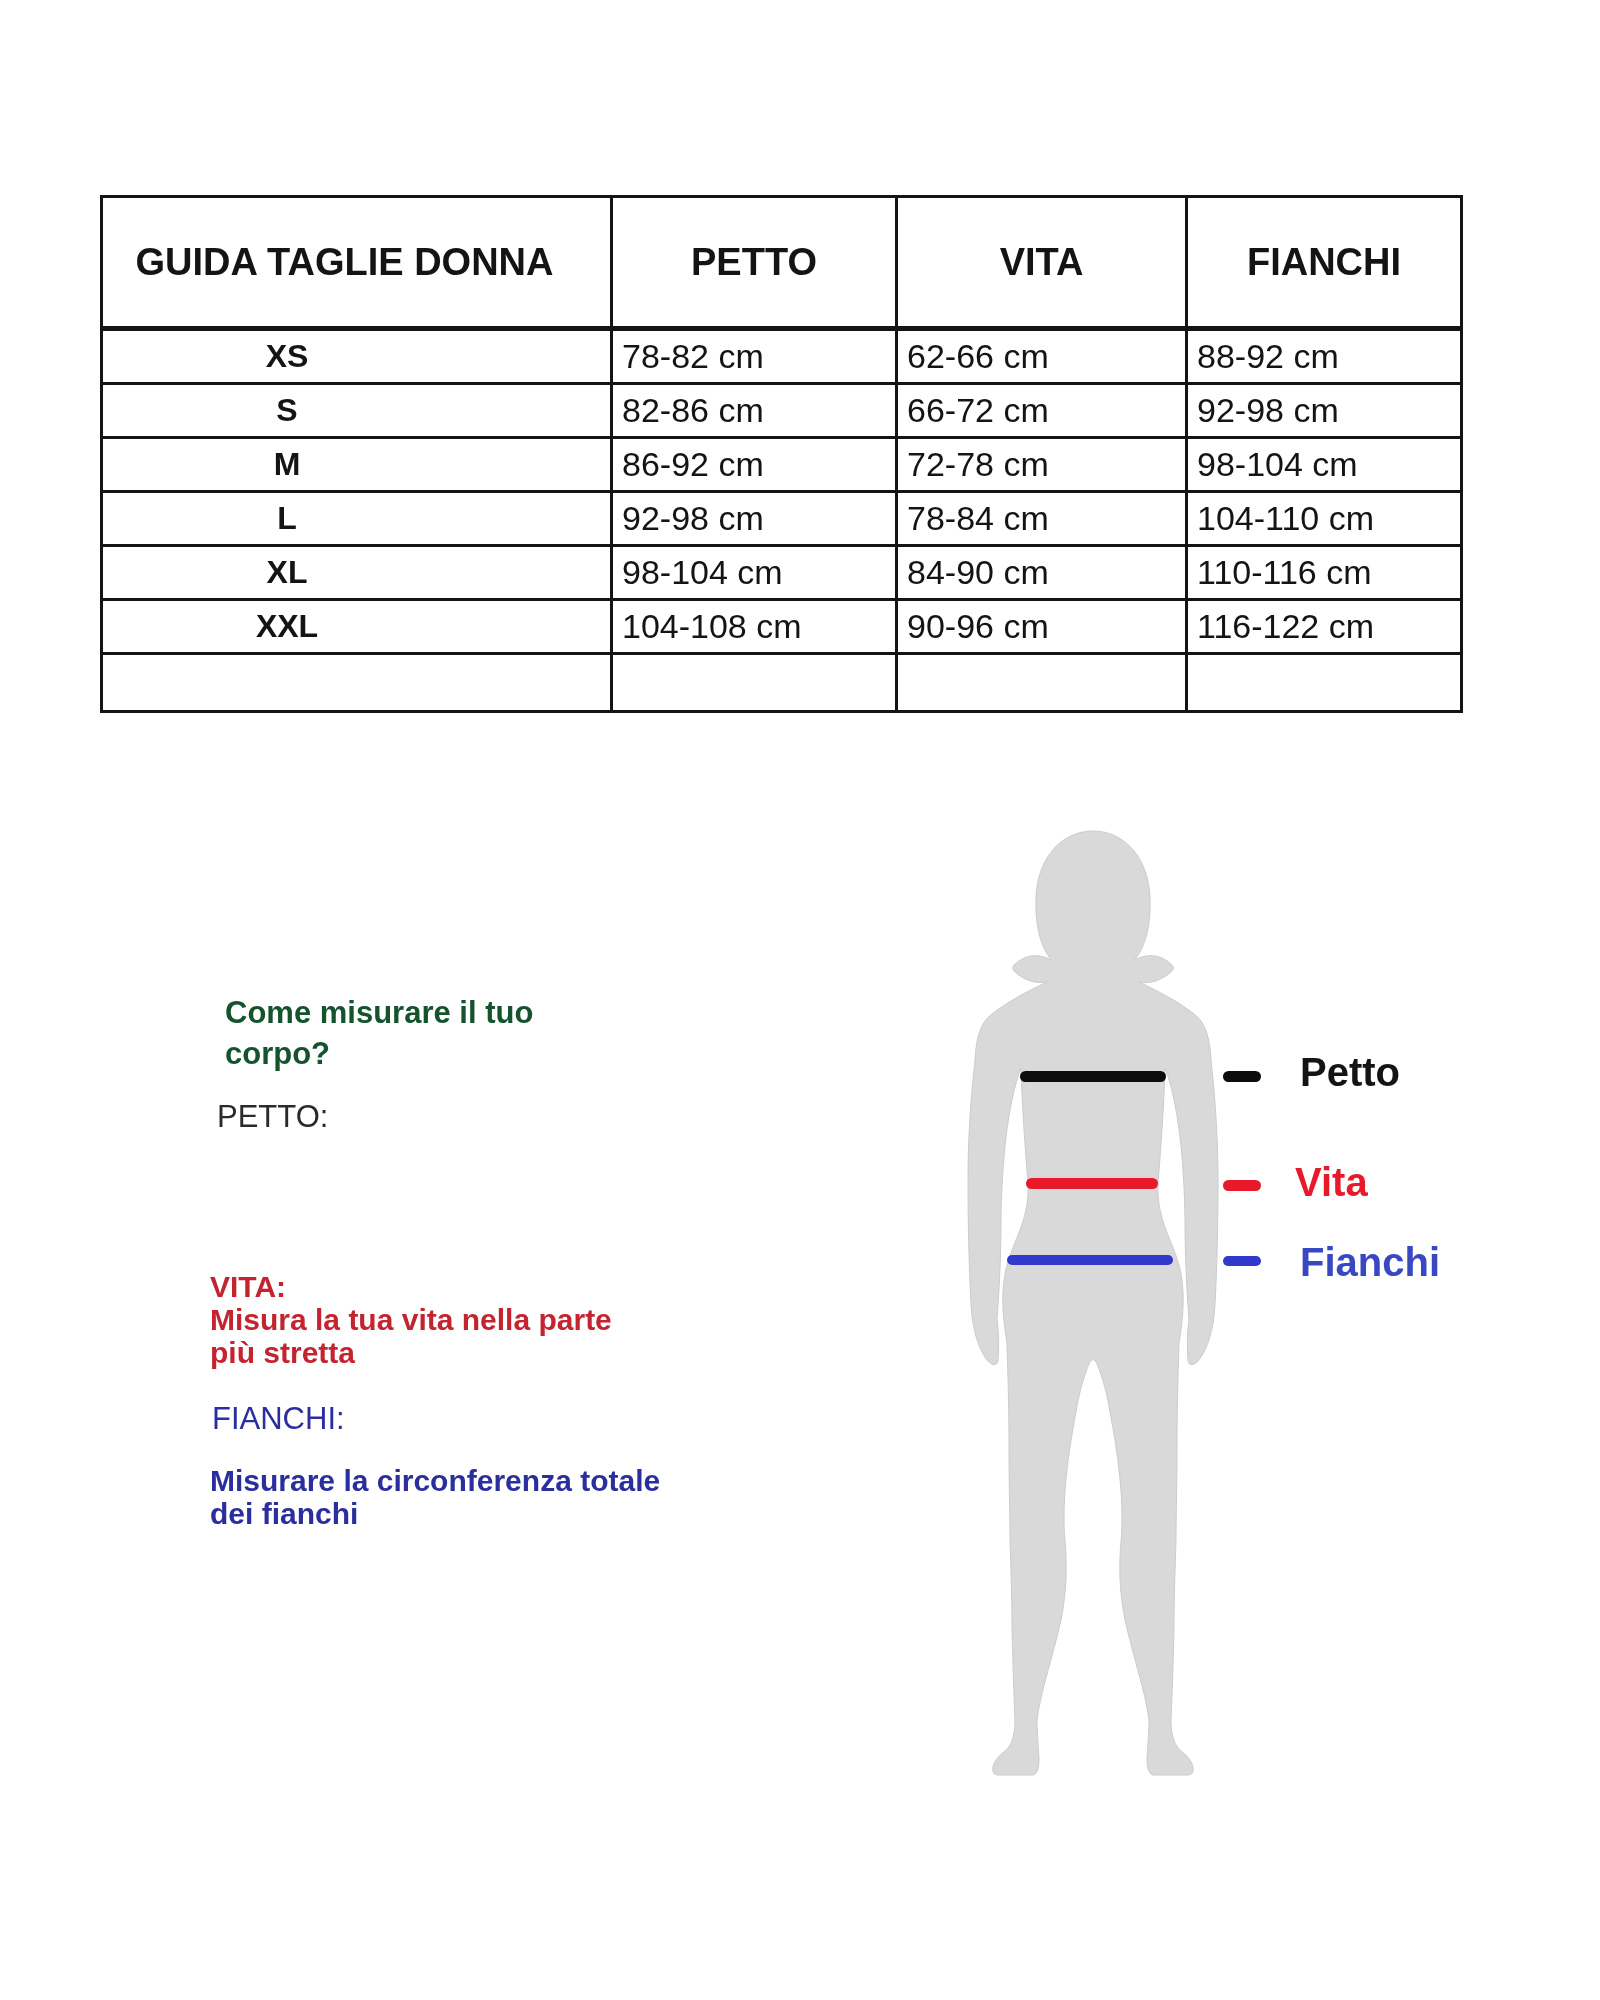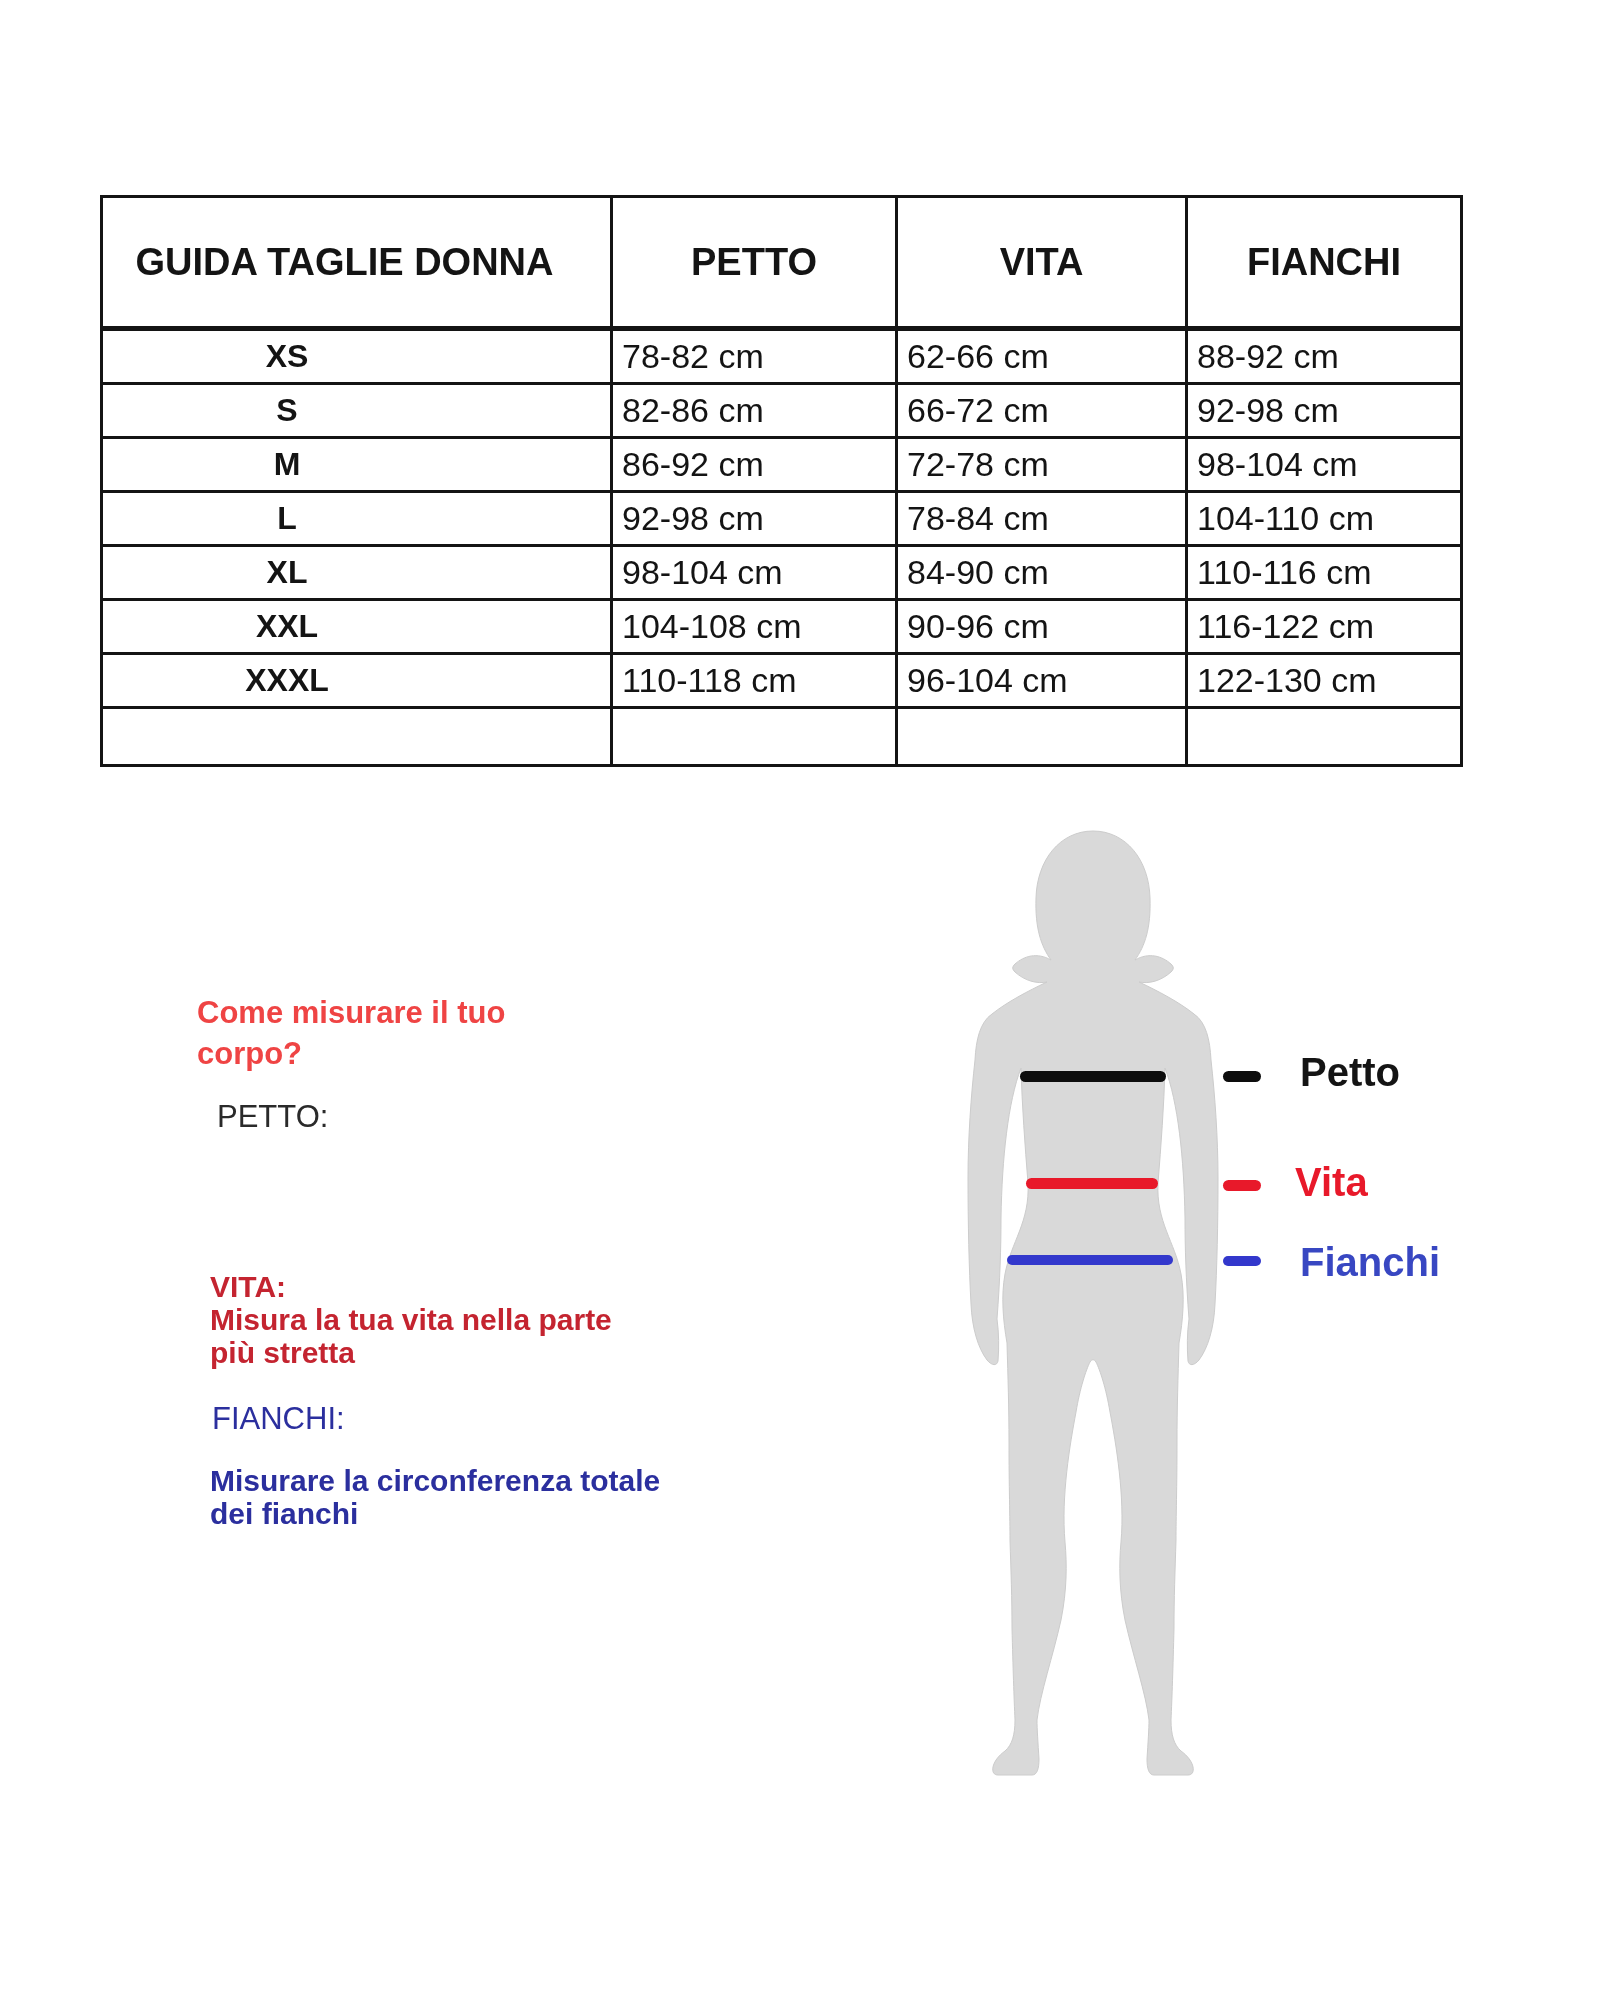--- a/index.html
+++ b/index.html
@@ -13,21 +13,21 @@
   table.size-guide thead th { height:126px; font-size:38px; font-weight:bold;
     text-align:center; vertical-align:middle; border-bottom:5px solid #141414; letter-spacing:0px; }
   table.size-guide thead th.first { padding-right:25px; }
   table.size-guide tbody td { height:49px; vertical-align:middle; }
   table.size-guide tbody tr.last td { height:53px; }
   td.size-cell { font-size:32px; font-weight:bold; text-align:center; padding-right:140px; }
   td.val-cell  { font-size:34px; font-weight:normal; text-align:left; padding-left:9px; }
 
   
   .t { position:absolute; white-space:pre-line; }
-  #t-title     { left:197px; top:992px;  font-size:31px; font-weight:bold; line-height:41px; color:#ef4444; }
+  #t-title     { left:225px; top:992px;  font-size:31px; font-weight:bold; line-height:41px; color:#14532d; }
   #t-petto-h   { left:217px; top:1096px; font-size:31px; font-weight:normal; line-height:41px; color:#2a2a2a; }
   #t-petto     { left:212px; top:1160px; font-size:30px; font-weight:bold; line-height:35px; color:#1c1c1c; }
   #t-vita      { left:210px; top:1270px; font-size:30px; font-weight:bold; line-height:33px; color:var(--vita-text); }
   #t-fianchi-h { left:212px; top:1398px; font-size:31px; font-weight:normal; line-height:41px; color:var(--fianchi-text); }
   #t-fianchi   { left:210px; top:1464px; font-size:30px; font-weight:bold; line-height:33px; color:var(--fianchi-text); }
 
   
   #figure { position:absolute; left:963px; top:828px; width:260px; height:950px; }
   #figure svg { display:block; width:260px; height:950px; }
   .sil { fill:var(--silhouette); stroke:#cccccc; stroke-width:1; }
@@ -94,26 +94,20 @@
         <td class="size-cell">XL</td>
         <td class="val-cell">98-104 cm</td>
         <td class="val-cell">84-90 cm</td>
         <td class="val-cell">110-116 cm</td>
       </tr>
       <tr>
         <td class="size-cell">XXL</td>
         <td class="val-cell">104-108 cm</td>
         <td class="val-cell">90-96 cm</td>
         <td class="val-cell">116-122 cm</td>
-      </tr>
-      <tr>
-        <td class="size-cell">XXXL</td>
-        <td class="val-cell">110-118 cm</td>
-        <td class="val-cell">96-104 cm</td>
-        <td class="val-cell">122-130 cm</td>
       </tr>
       <tr class="last">
         <td class="size-cell"></td>
         <td class="val-cell"></td>
         <td class="val-cell"></td>
         <td class="val-cell"></td>
       </tr>
     </tbody>
   </table>
 

